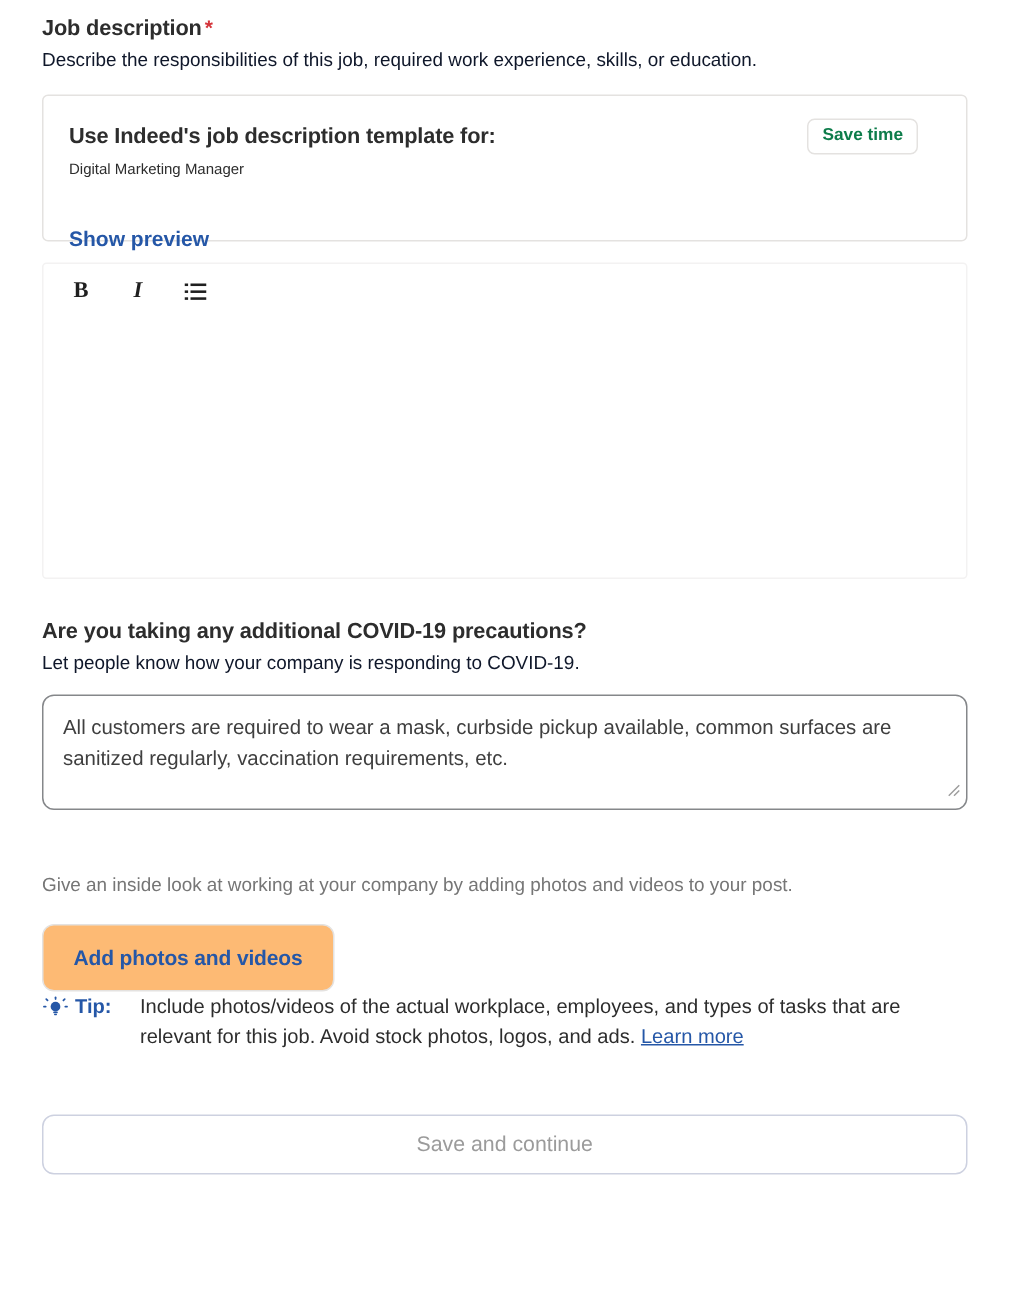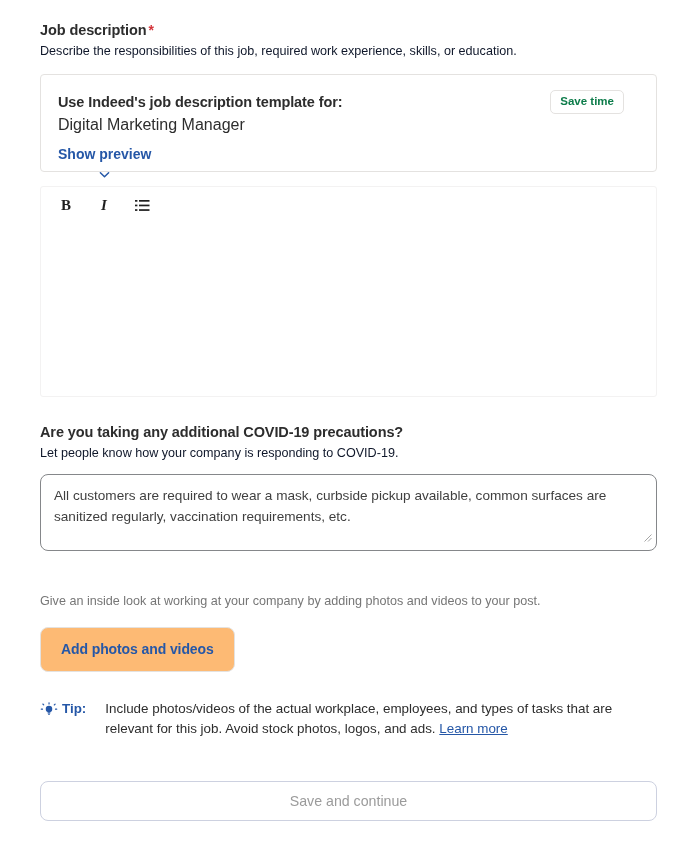--- a/index.html
+++ b/index.html
@@ -12,21 +12,21 @@
     height: 863px;
     font-family: "Liberation Sans", sans-serif;
     color: #2d2d2d;
     -webkit-font-smoothing: antialiased;
     overflow: hidden;
   }
   .page {
     position: relative;
     width: 677px;
     height: 863px;
-    padding: 15px;
+    padding: 3px;
     box-sizing: border-box;
   }
   .inner {
     padding: 6px 36px 0 25px;
   }
 
   
   .section-title {
     font-size: 14.5px;
     font-weight: bold;
@@ -63,27 +63,27 @@
     height: 98px;
   }
   .template-card .tpl-heading {
     font-size: 14.5px;
     font-weight: bold;
     color: #2d2d2d;
     line-height: 19px;
     letter-spacing: -0.1px;
   }
   .template-card .tpl-role {
-    font-size: 16px;
+    font-size: 10px;
     color: #2d2d2d;
     margin-top: 3px;
     line-height: 19px;
   }
   .show-preview {
-    margin-top: 12px;
+    margin-top: 28px;
     display: inline-flex;
     align-items: center;
     gap: 7px;
     color: #2557a7;
     font-size: 14px;
     font-weight: bold;
     cursor: pointer;
     flex-direction: column;
   }
   .chev {
@@ -199,21 +199,20 @@
     font-size: 14px;
     font-weight: bold;
     padding: 13px 20px 14px;
     cursor: pointer;
     font-family: "Liberation Sans", sans-serif;
     letter-spacing: -0.1px;
   }
 
   
   .tip-row {
-    margin-top: 27px;
     display: flex;
     align-items: flex-start;
     gap: 0px;
   }
   .tip-icon {
     width: 18px;
     height: 18px;
     flex: 0 0 18px;
     margin-top: 2px;
   }

